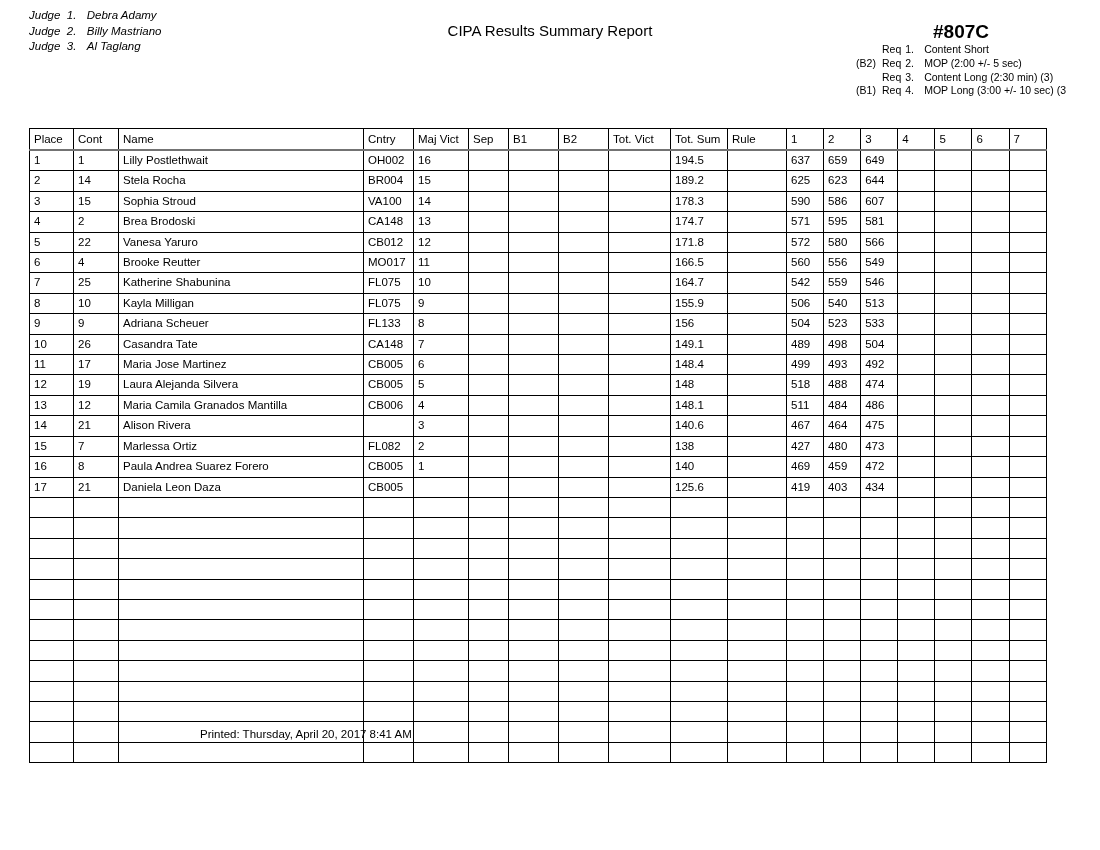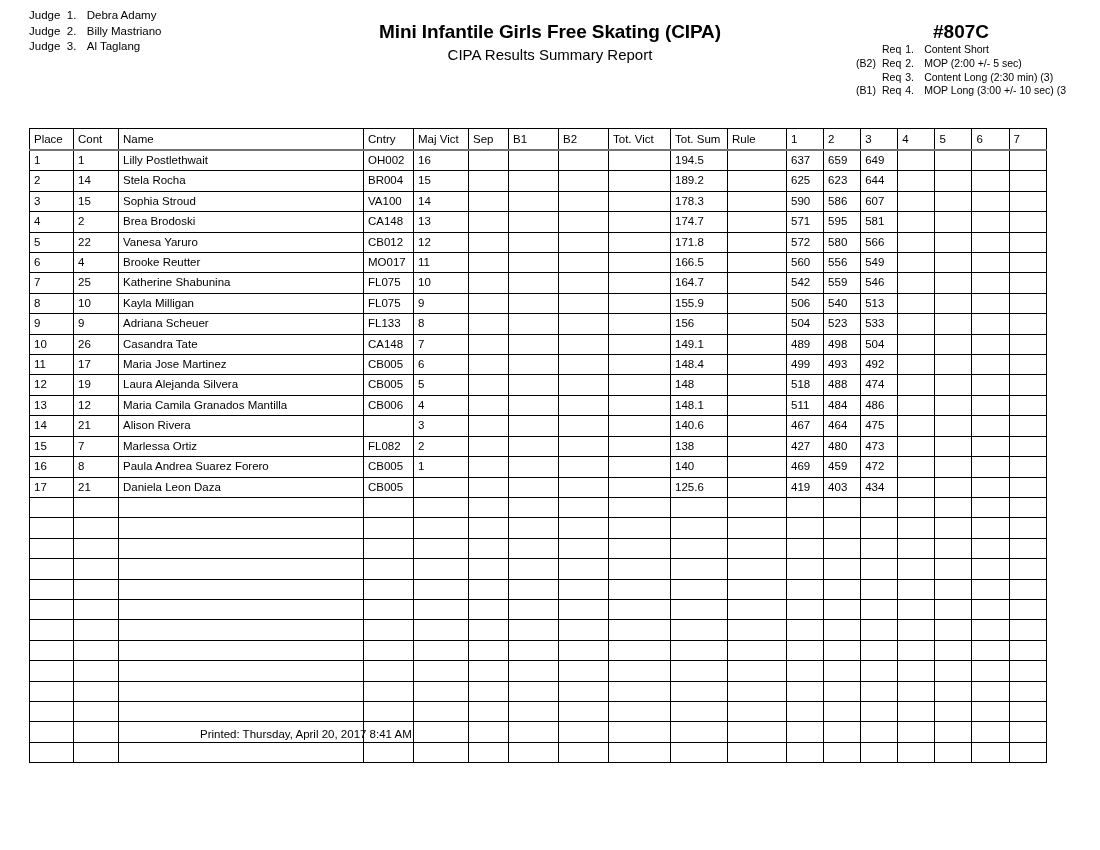--- a/index.html
+++ b/index.html
@@ -24,20 +24,21 @@
 
   .judges {
     position: absolute;
     left: 29px;
     top: 8px;
     font-size: 11.5px;
     line-height: 15.5px;
   }
   .judge-line {
     white-space: pre;
+    font-style: italic;
   }
   .judge-word { display: inline-block; }
   .judge-num  { display: inline-block; width: 20px; }
   .judge-name { display: inline-block; }
 
   .title-block {
     position: absolute;
     left: 240px;
     top: 20px;
     width: 620px;
@@ -175,21 +176,20 @@
 
 <div class="page-header">
 
   <div class="judges">
     <div class="judge-line"><span class="judge-word">Judge</span>&nbsp;&nbsp;<span class="judge-num">1.</span><span class="judge-name">Debra Adamy</span></div>
     <div class="judge-line"><span class="judge-word">Judge</span>&nbsp;&nbsp;<span class="judge-num">2.</span><span class="judge-name">Billy Mastriano</span></div>
     <div class="judge-line"><span class="judge-word">Judge</span>&nbsp;&nbsp;<span class="judge-num">3.</span><span class="judge-name">Al Taglang</span></div>
   </div>
 
   <div class="title-block">
-    <div class="title-event">Mini Infantile Girls Free Skating (CIPA)</div>
     <div class="title-report">CIPA Results Summary Report</div>
   </div>
 
   <div class="req-block">
     <div class="req-number">#807C</div>
     <div class="req-list">
       <span class="req-row"><span class="req-prefix"></span><span class="req-label">Req</span><span class="req-idx">1.</span>&nbsp;<span class="req-text">Content Short</span></span>
       <span class="req-row"><span class="req-prefix">(B2)</span><span class="req-label">Req</span><span class="req-idx">2.</span>&nbsp;<span class="req-text">MOP (2:00 +/- 5 sec)</span></span>
       <span class="req-row"><span class="req-prefix"></span><span class="req-label">Req</span><span class="req-idx">3.</span>&nbsp;<span class="req-text">Content Long (2:30 min) (3)</span></span>
       <span class="req-row"><span class="req-prefix">(B1)</span><span class="req-label">Req</span><span class="req-idx">4.</span>&nbsp;<span class="req-text">MOP Long (3:00 +/- 10 sec) (3</span></span>

